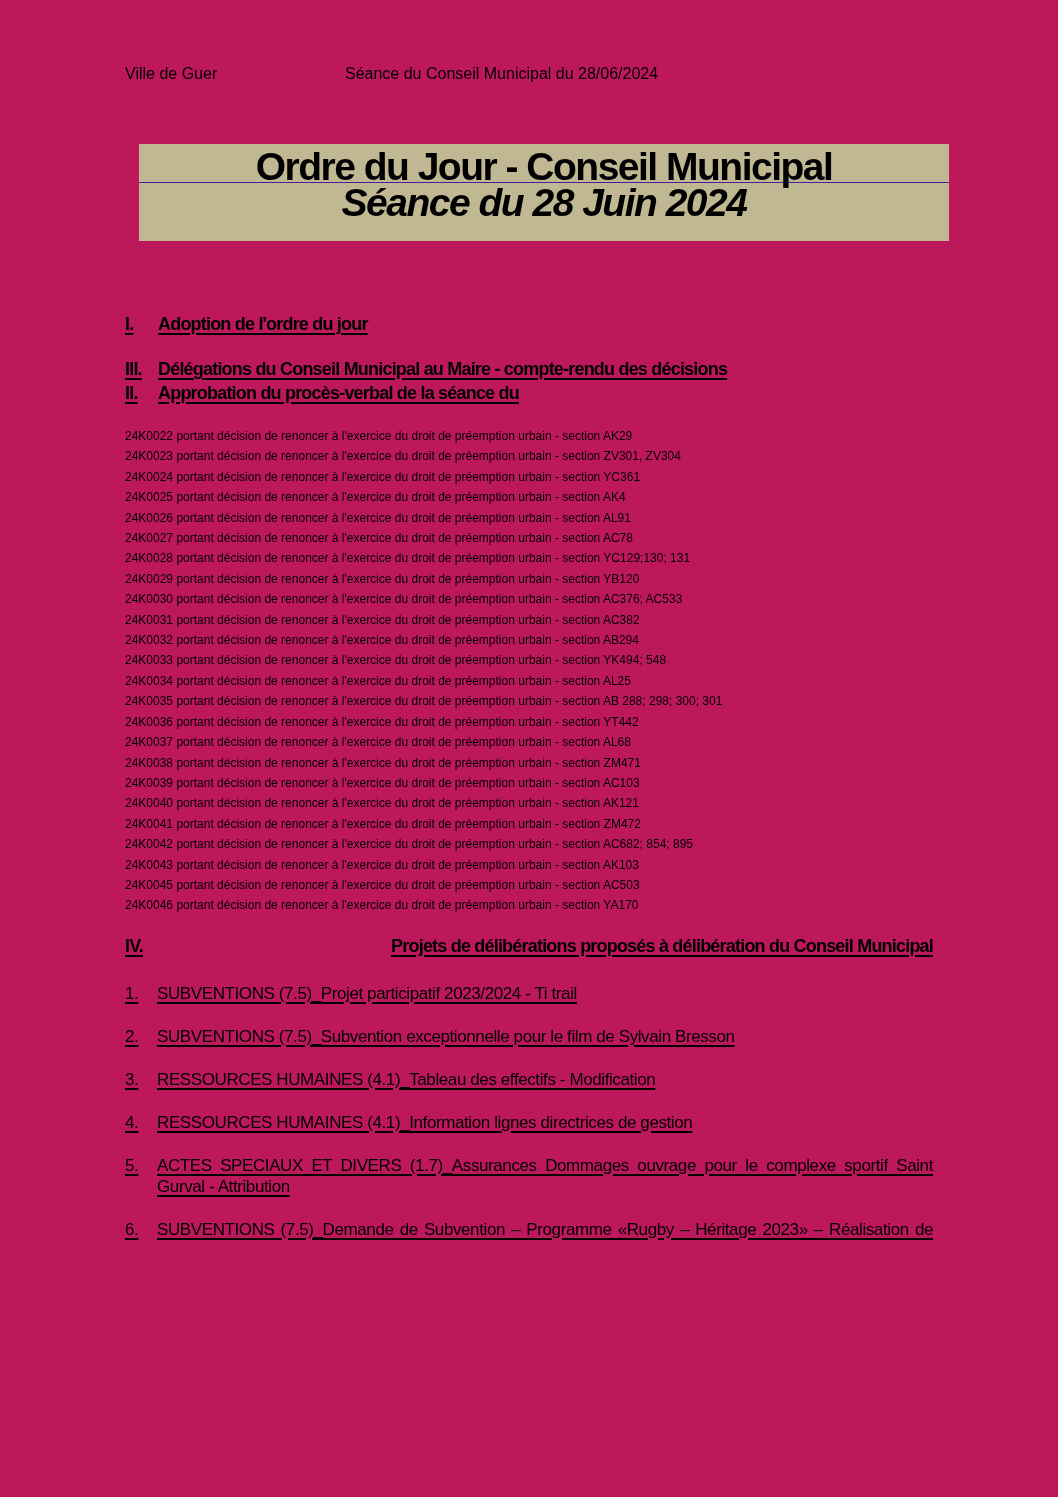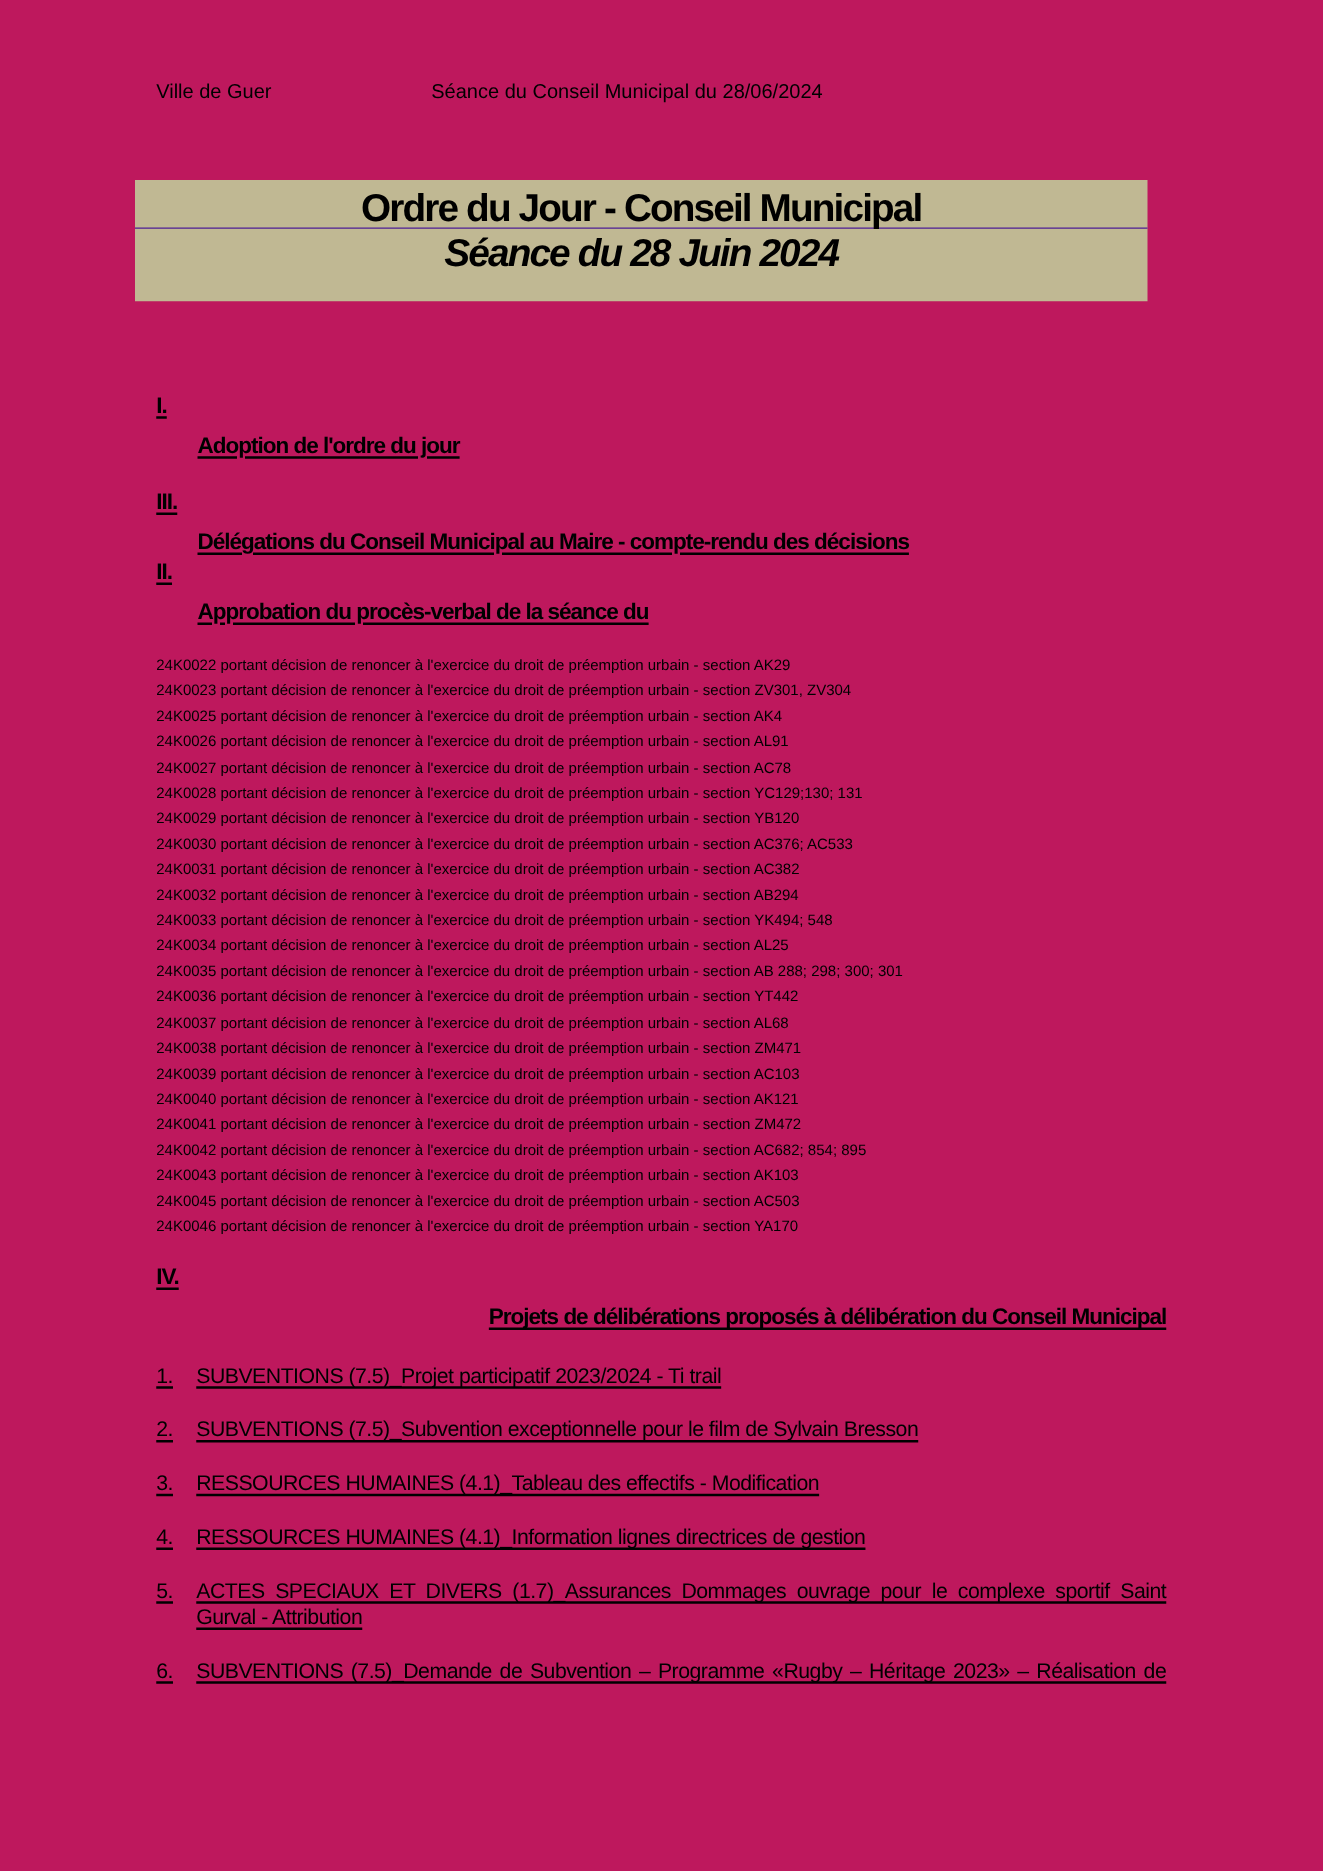--- a/index.html
+++ b/index.html
@@ -17,25 +17,25 @@
     position: absolute;
     top: 64px; left: 125px; right: 110px;
     display: flex;
     font-size: 16px;
     line-height: 19px;
   }
   .doc-header .org { width: 220px; flex: none; }
   
   .banner {
     position: absolute;
-    top: 144px; left: 108px;
+    top: 144px; left: 139px;
     width: 810px; height: 97px;
     text-align: center;
     font-weight: bold;
-    font-size: 31px;
+    font-size: 39px;
     letter-spacing: -1.5px;
   }
   .banner .line1 { height: 38px; line-height: 46px; }
   .banner .line2 { height: 58px; line-height: 40px; border-top: 1px solid #4c1d95; font-style: italic; }
   
   .content { position: absolute; top: 313px; left: 125px; width: 808px; }
   .sec {
     display: flex;
     font-size: 18px;
     font-weight: bold;
@@ -45,21 +45,20 @@
   .sec .num {
     width: 33px; flex: none;
     text-decoration: underline;
     text-decoration-thickness: 2px;
     text-underline-offset: 3px;
   }
   .sec .title {
     text-decoration: underline;
     text-decoration-thickness: 2px;
     text-underline-offset: 3px;
-    margin-top: 32px;
   }
   .sec-1 { margin-bottom: 23px; }
   .sec-2 { margin-bottom: 22px; }
   .sec-3 { margin-bottom: 2px; }
   .sec-4 { margin-bottom: 26px; justify-content: space-between; }
   .decisions {
     width: 825px;
     font-size: 12px;
     line-height: 20.4px;
     margin-bottom: 19px;
@@ -119,20 +118,21 @@
       <span class="num">II.</span>
       <span class="title">Approbation du procès-verbal de la séance du</span>
     </div>
 
     <div class="decisions">
 
         <div class="decision">24K0022 portant décision de renoncer à l'exercice du droit de préemption urbain - section AK29</div>
 
         <div class="decision">24K0023 portant décision de renoncer à l'exercice du droit de préemption urbain - section ZV301, ZV304</div>
 
+        <div class="decision">24K0024 portant décision de renoncer à l'exercice du droit de préemption urbain - section YC361</div>
 
         <div class="decision">24K0025 portant décision de renoncer à l'exercice du droit de préemption urbain - section AK4</div>
 
         <div class="decision">24K0026 portant décision de renoncer à l'exercice du droit de préemption urbain - section AL91</div>
 
         <div class="decision">24K0027 portant décision de renoncer à l'exercice du droit de préemption urbain - section AC78</div>
 
         <div class="decision">24K0028 portant décision de renoncer à l'exercice du droit de préemption urbain - section YC129;130; 131</div>
 
         <div class="decision">24K0029 portant décision de renoncer à l'exercice du droit de préemption urbain - section YB120</div>

